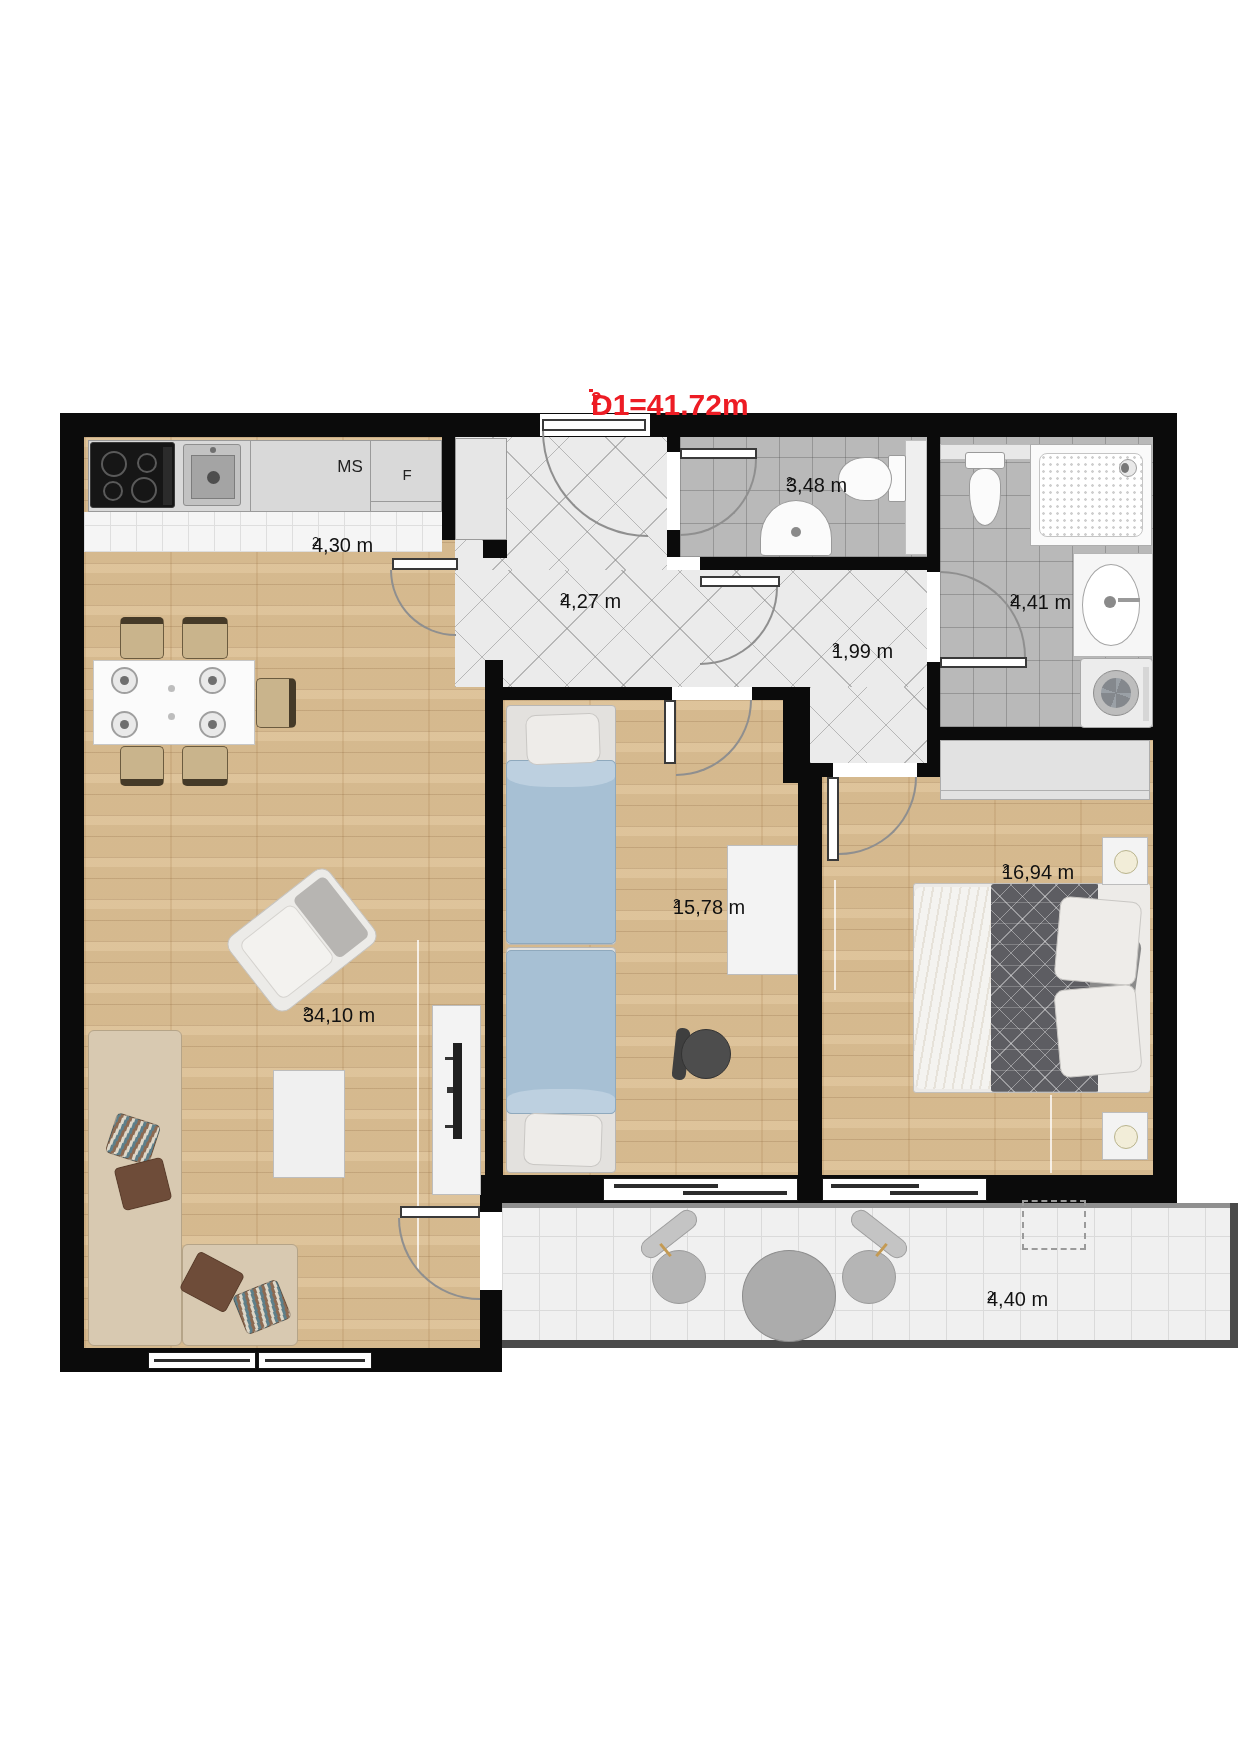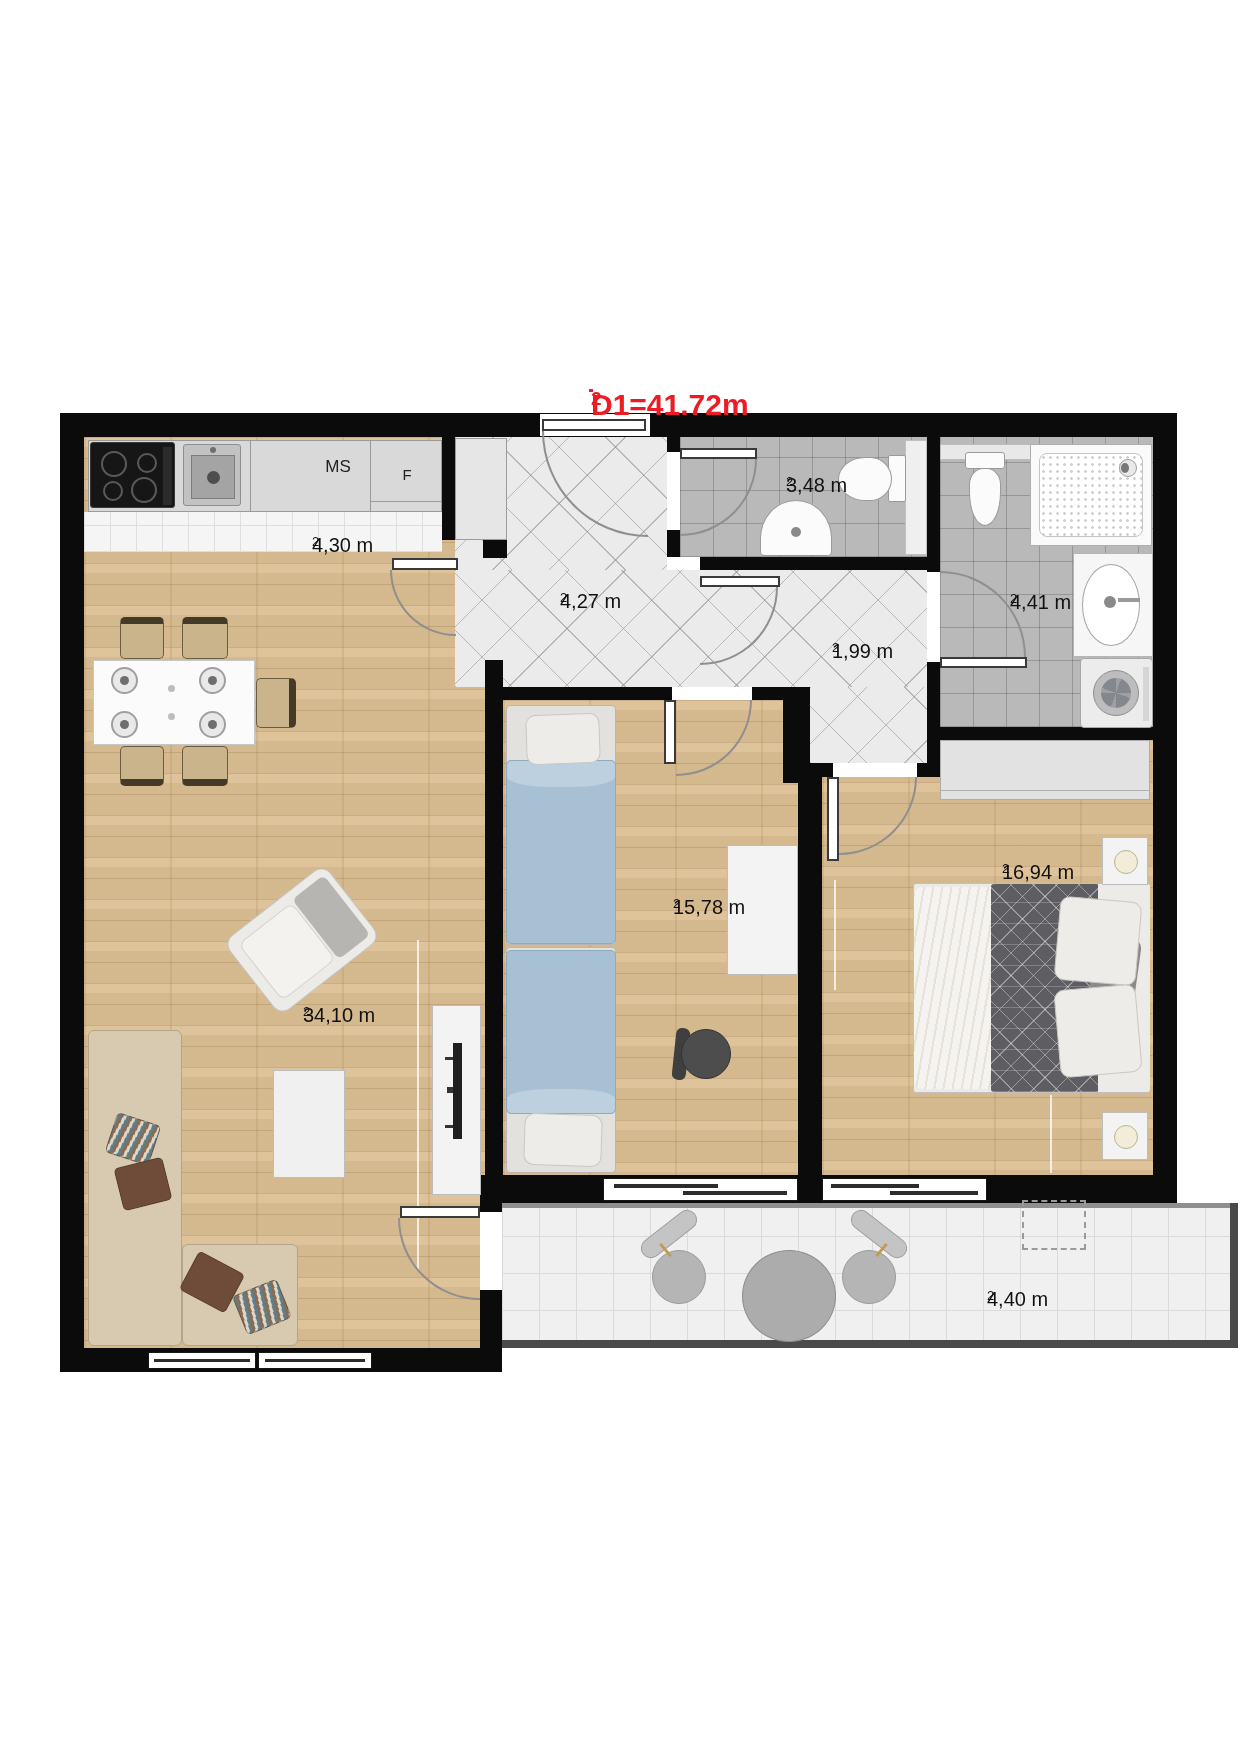--- a/index.html
+++ b/index.html
@@ -192,21 +192,21 @@
     <div class="burner" style="left:46px;top:10px;width:20px;height:20px;"></div>
     <div class="burner" style="left:12px;top:38px;width:20px;height:20px;"></div>
     <div class="burner" style="left:40px;top:34px;width:26px;height:26px;"></div>
     <div class="knobs" style="left:72px;top:4px;width:9px;height:58px;"></div>
   </div>
   <div class="furn ksink-out" style="left:183px;top:444px;width:58px;height:62px;">
     <div class="ksink-in" style="left:7px;top:10px;width:44px;height:44px;"></div>
     <div class="dot" style="left:23px;top:26px;width:13px;height:13px;background:#4e4e4e;"></div>
     <div class="dot" style="left:26px;top:2px;width:6px;height:6px;background:#6f6f6f;"></div>
   </div>
-  <div class="applbl" style="left:338px;top:467px;font-size:17px;">MS</div>
+  <div class="applbl" style="left:350px;top:467px;font-size:17px;">MS</div>
   <div class="applbl" style="left:407px;top:474px;font-size:15px;">F</div>
 
   <div class="furn" style="left:455px;top:438px;width:52px;height:102px;background:#e6e6e6;border:1px solid #9b9b9b;"></div>
 
   <div class="furn" style="left:905px;top:440px;width:22px;height:115px;background:#efefef;border:1px solid #c0c0c0;"></div>
   <div class="furn porc" style="left:888px;top:455px;width:18px;height:47px;border-radius:2px;"></div>
   <div class="furn porc" style="left:838px;top:457px;width:54px;height:44px;border-radius:50% 40% 40% 50% / 50% 50% 50% 50%;"></div>
   <div class="furn porc" style="left:760px;top:500px;width:72px;height:56px;border-radius:55% 55% 8% 8% / 75% 75% 8% 8%;">
     <div class="dot" style="left:30px;top:26px;width:10px;height:10px;background:#8a8a8a;"></div>
   </div>

